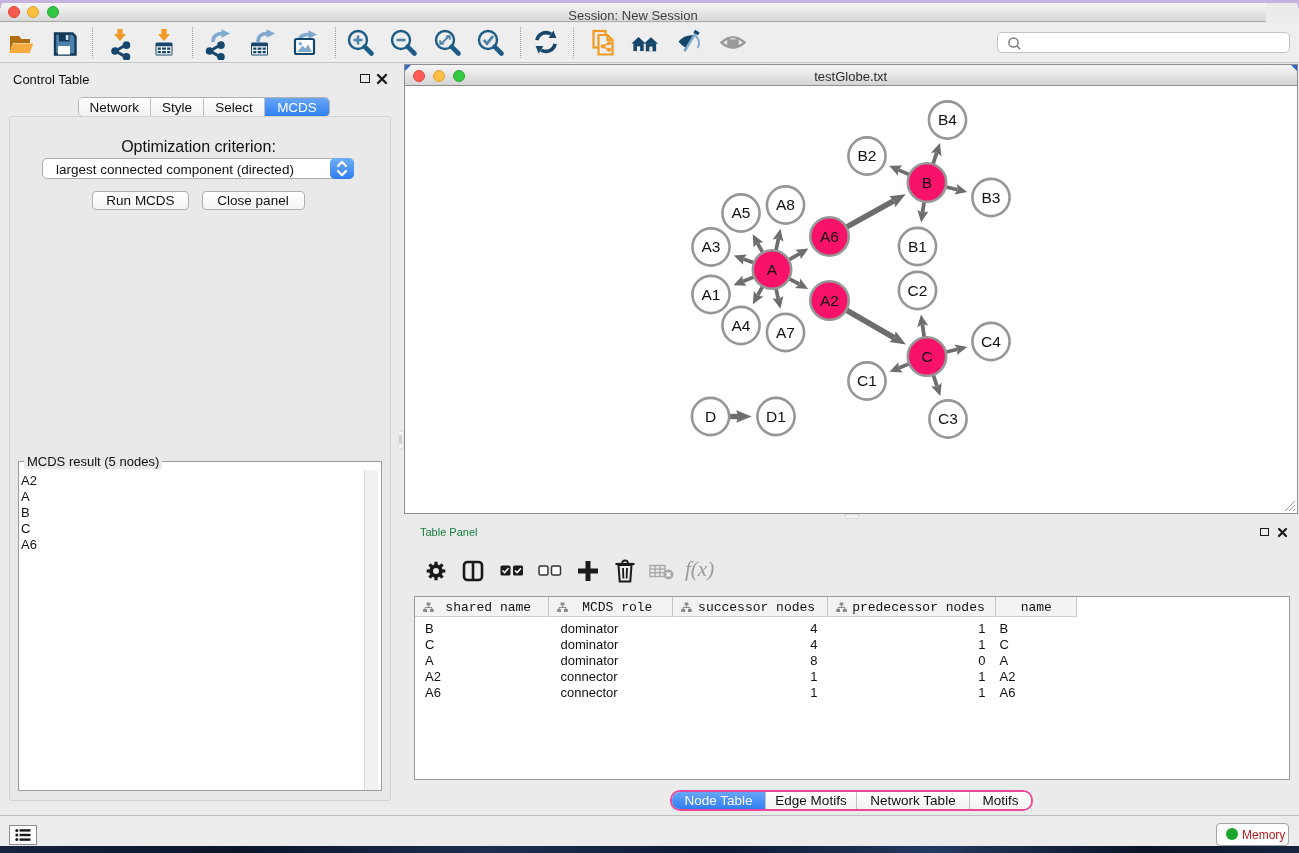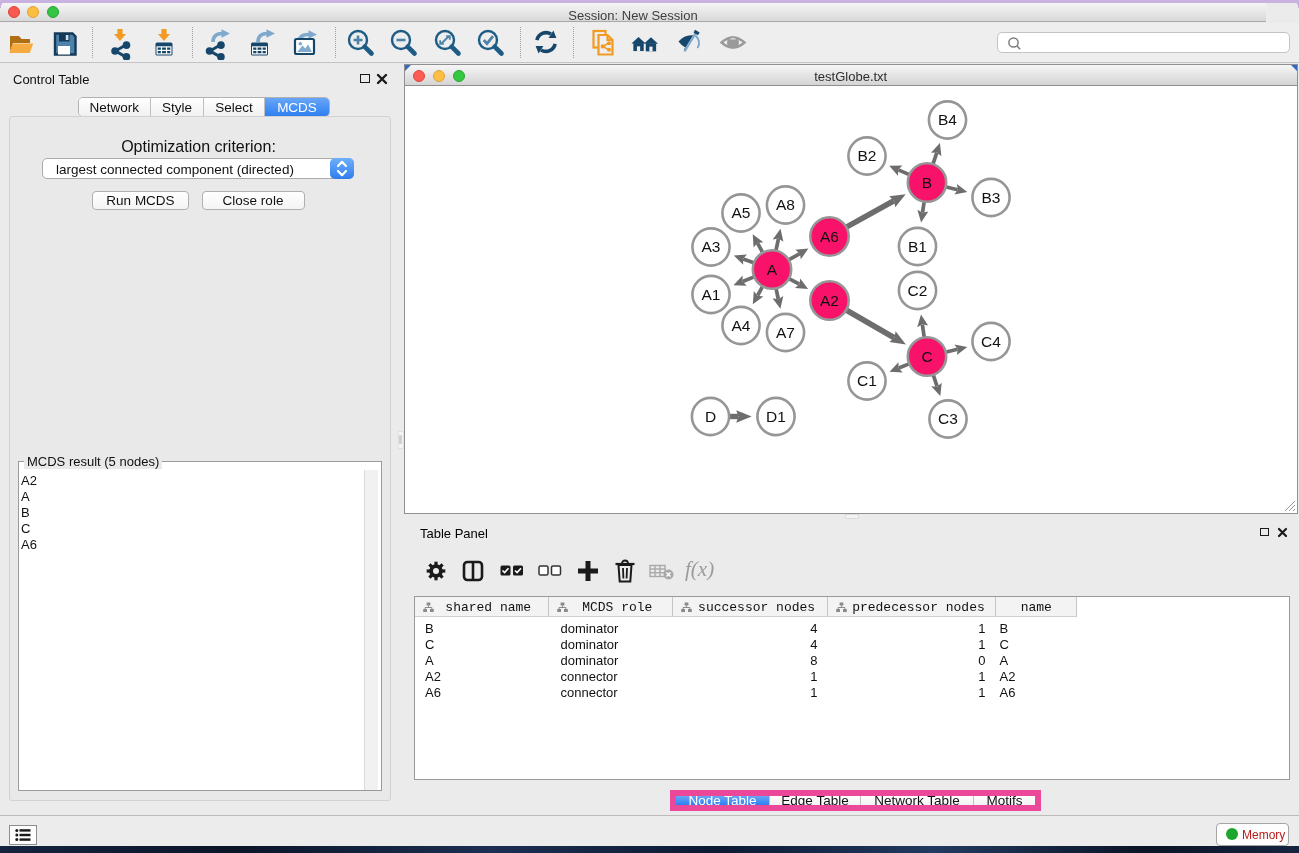--- a/index.html
+++ b/index.html
@@ -58,21 +58,21 @@
   font-size:13px; color:#2e2e2e; }
 
 #ttable { position:absolute; left:413.5px; top:596px; width:876px; height:184px;
   background:#fff; border:1px solid #9a9a9a; }
 .thead { position:absolute; top:0; height:20px; background:#f3f3f3;
   border-bottom:1px solid #cfcfcf; border-right:1px solid #c6c6c6; }
 .thead .lbl { position:absolute; left:14px; right:0; top:3px; text-align:center;
   font-size:13px; color:#111;font-family:Liberation Mono, monospace; }
 .tcell { position:absolute; font-size:13px; color:#111; }
 #btabs { position:absolute; top:790px; height:21px; display:flex;
-  border:6px solid #ec4899; border-radius:0; overflow:hidden; background:#fff; left:670px; }
+  border:2px solid #ec4899; border-radius:10px; overflow:hidden; background:#fff; left:670px; }
 </style>
 </head>
 <body>
 <div id="deskbottom"></div>
 <div id="titlebar">
   <div class="tl" style="left:7.5px;top:3.5px;background:#f6594e;border:1px solid #e14138;"></div>
   <div class="tl" style="left:27px;top:3.5px;background:#fbbe3f;border:1px solid #e0a335;"></div>
   <div class="tl" style="left:46.5px;top:3.5px;background:#32c546;border:1px solid #2aa336;"></div>
   <div class="abs" style="left:0;right:0;top:6px;text-align:center;font-size:13px;color:#3e3e3e;">Session: New Session</div>
 </div>
@@ -234,21 +234,21 @@
 <div id="cppanel"></div>
 <div class="abs" style="left:0;top:138px;width:397px;text-align:center;font-size:16px;color:#111;">Optimization criterion:</div>
 <div id="combo">
     <div class="cbtxt">largest connected component (directed)</div>
   </div>
 <div id="stepper"><svg width="24" height="21" viewBox="0 0 24 21">
       <path d="M8 8 L12 3.8 L16 8" fill="none" stroke="#ffffff" stroke-width="2.2" stroke-linecap="round" stroke-linejoin="round"></path>
       <path d="M8 13 L12 17.2 L16 13" fill="none" stroke="#ffffff" stroke-width="2.2" stroke-linecap="round" stroke-linejoin="round"></path>
     </svg></div>
 <div class="pbtn" style="left:92px;width:97px;">Run MCDS</div>
-<div class="pbtn" style="left:201.5px;width:103px;">Close role</div>
+<div class="pbtn" style="left:201.5px;width:103px;">Close panel</div>
 <div id="fieldset">
     <div id="fssb"></div>
   </div>
 <div id="fslegend">MCDS result (5 nodes)</div>
 <div class="fsit" style="top:473px">A2</div>
 <div class="fsit" style="top:489px">A</div>
 <div class="fsit" style="top:505px">B</div>
 <div class="fsit" style="top:521px">C</div>
 <div class="fsit" style="top:537px">A6</div>
 <div class="abs" style="left:397.5px;top:431px;width:6px;height:18px;background:#f4f4f4;border:1px solid #e0e0e0;"></div>
@@ -345,21 +345,21 @@
     <text x="586.0" y="116.7" font-size="15.5" fill="#111" text-anchor="middle">B3</text>
     <text x="512.5" y="165.7" font-size="15.5" fill="#111" text-anchor="middle">B1</text>
     <text x="522.0" y="275.7" font-size="15.5" fill="#111" text-anchor="middle">C</text>
     <text x="512.5" y="209.7" font-size="15.5" fill="#111" text-anchor="middle">C2</text>
     <text x="586.0" y="260.7" font-size="15.5" fill="#111" text-anchor="middle">C4</text>
     <text x="462.0" y="300.2" font-size="15.5" fill="#111" text-anchor="middle">C1</text>
     <text x="543.0" y="338.2" font-size="15.5" fill="#111" text-anchor="middle">C3</text>
     <text x="305.5" y="335.7" font-size="15.5" fill="#111" text-anchor="middle">D</text>
     <text x="371.0" y="335.7" font-size="15.5" fill="#111" text-anchor="middle">D1</text>
   </svg>
-<div class="abs" style="left:420px;top:526px;font-size:13px;color:#000000;">Table Panel</div>
+<div class="abs" style="left:420px;top:526px;font-size:11px;color:#15803d;">Table Panel</div>
 <div class="abs" style="left:1260px;top:528px;width:9px;height:8px;border:1.4px solid #1a1a1a;"></div>
 <svg class="abs" style="left:1277px;top:527px" width="11" height="11" viewBox="0 0 11 11">
     <path d="M2 2 L9 9 M9 2 L2 9" stroke="#1a1a1a" stroke-width="2.2" stroke-linecap="round"></path>
   </svg>
 <svg class="abs" style="left:425px;top:560px" width="22" height="22" viewBox="-11 -11 22 22">
     <g fill="#1a1a1a">
       <rect x="-1.6" y="-9.3" width="3.2" height="4.5" transform="rotate(0)"></rect>
       <rect x="-1.6" y="-9.3" width="3.2" height="4.5" transform="rotate(45)"></rect>
       <rect x="-1.6" y="-9.3" width="3.2" height="4.5" transform="rotate(90)"></rect>
       <rect x="-1.6" y="-9.3" width="3.2" height="4.5" transform="rotate(135)"></rect>
@@ -484,21 +484,21 @@
     <div class="tcell" style="left:413px;top:72px;width:158px;text-align:right;">1</div>
     <div class="tcell" style="left:585px;top:72px;">A2</div>
     <div class="tcell" style="left:10.5px;top:88px;">A6</div>
     <div class="tcell" style="left:146px;top:88px;">connector</div>
     <div class="tcell" style="left:258px;top:88px;width:145px;text-align:right;">1</div>
     <div class="tcell" style="left:413px;top:88px;width:158px;text-align:right;">1</div>
     <div class="tcell" style="left:585px;top:88px;">A6</div>
   </div>
 <div id="btabs">
     <div class="seg sel" style="width:94px">Node Table</div>
-    <div class="seg" style="width:91px">Edge Table</div>
+    <div class="seg" style="width:91px">Edge Motifs</div>
     <div class="seg" style="width:113px">Network Table</div>
     <div class="seg" style="width:61px">Motifs</div>
   </div>
 <div class="abs" style="left:845px;top:514px;width:14px;height:5px;background:#f2f2f2;border:1px solid #dcdcdc;"></div>
 <div id="statusbar">
     <div class="abs" style="left:9px;top:9px;width:28px;height:20px;background:#fdfdfd;border:1px solid #8d8d8d;"></div>
 <svg class="abs" style="left:15px;top:12px" width="16" height="14" viewBox="0 0 16 14">
       <g fill="#1a1a1a">
         <circle cx="1.8" cy="2.4" r="1.5"></circle>
         <circle cx="1.8" cy="7" r="1.5"></circle>

